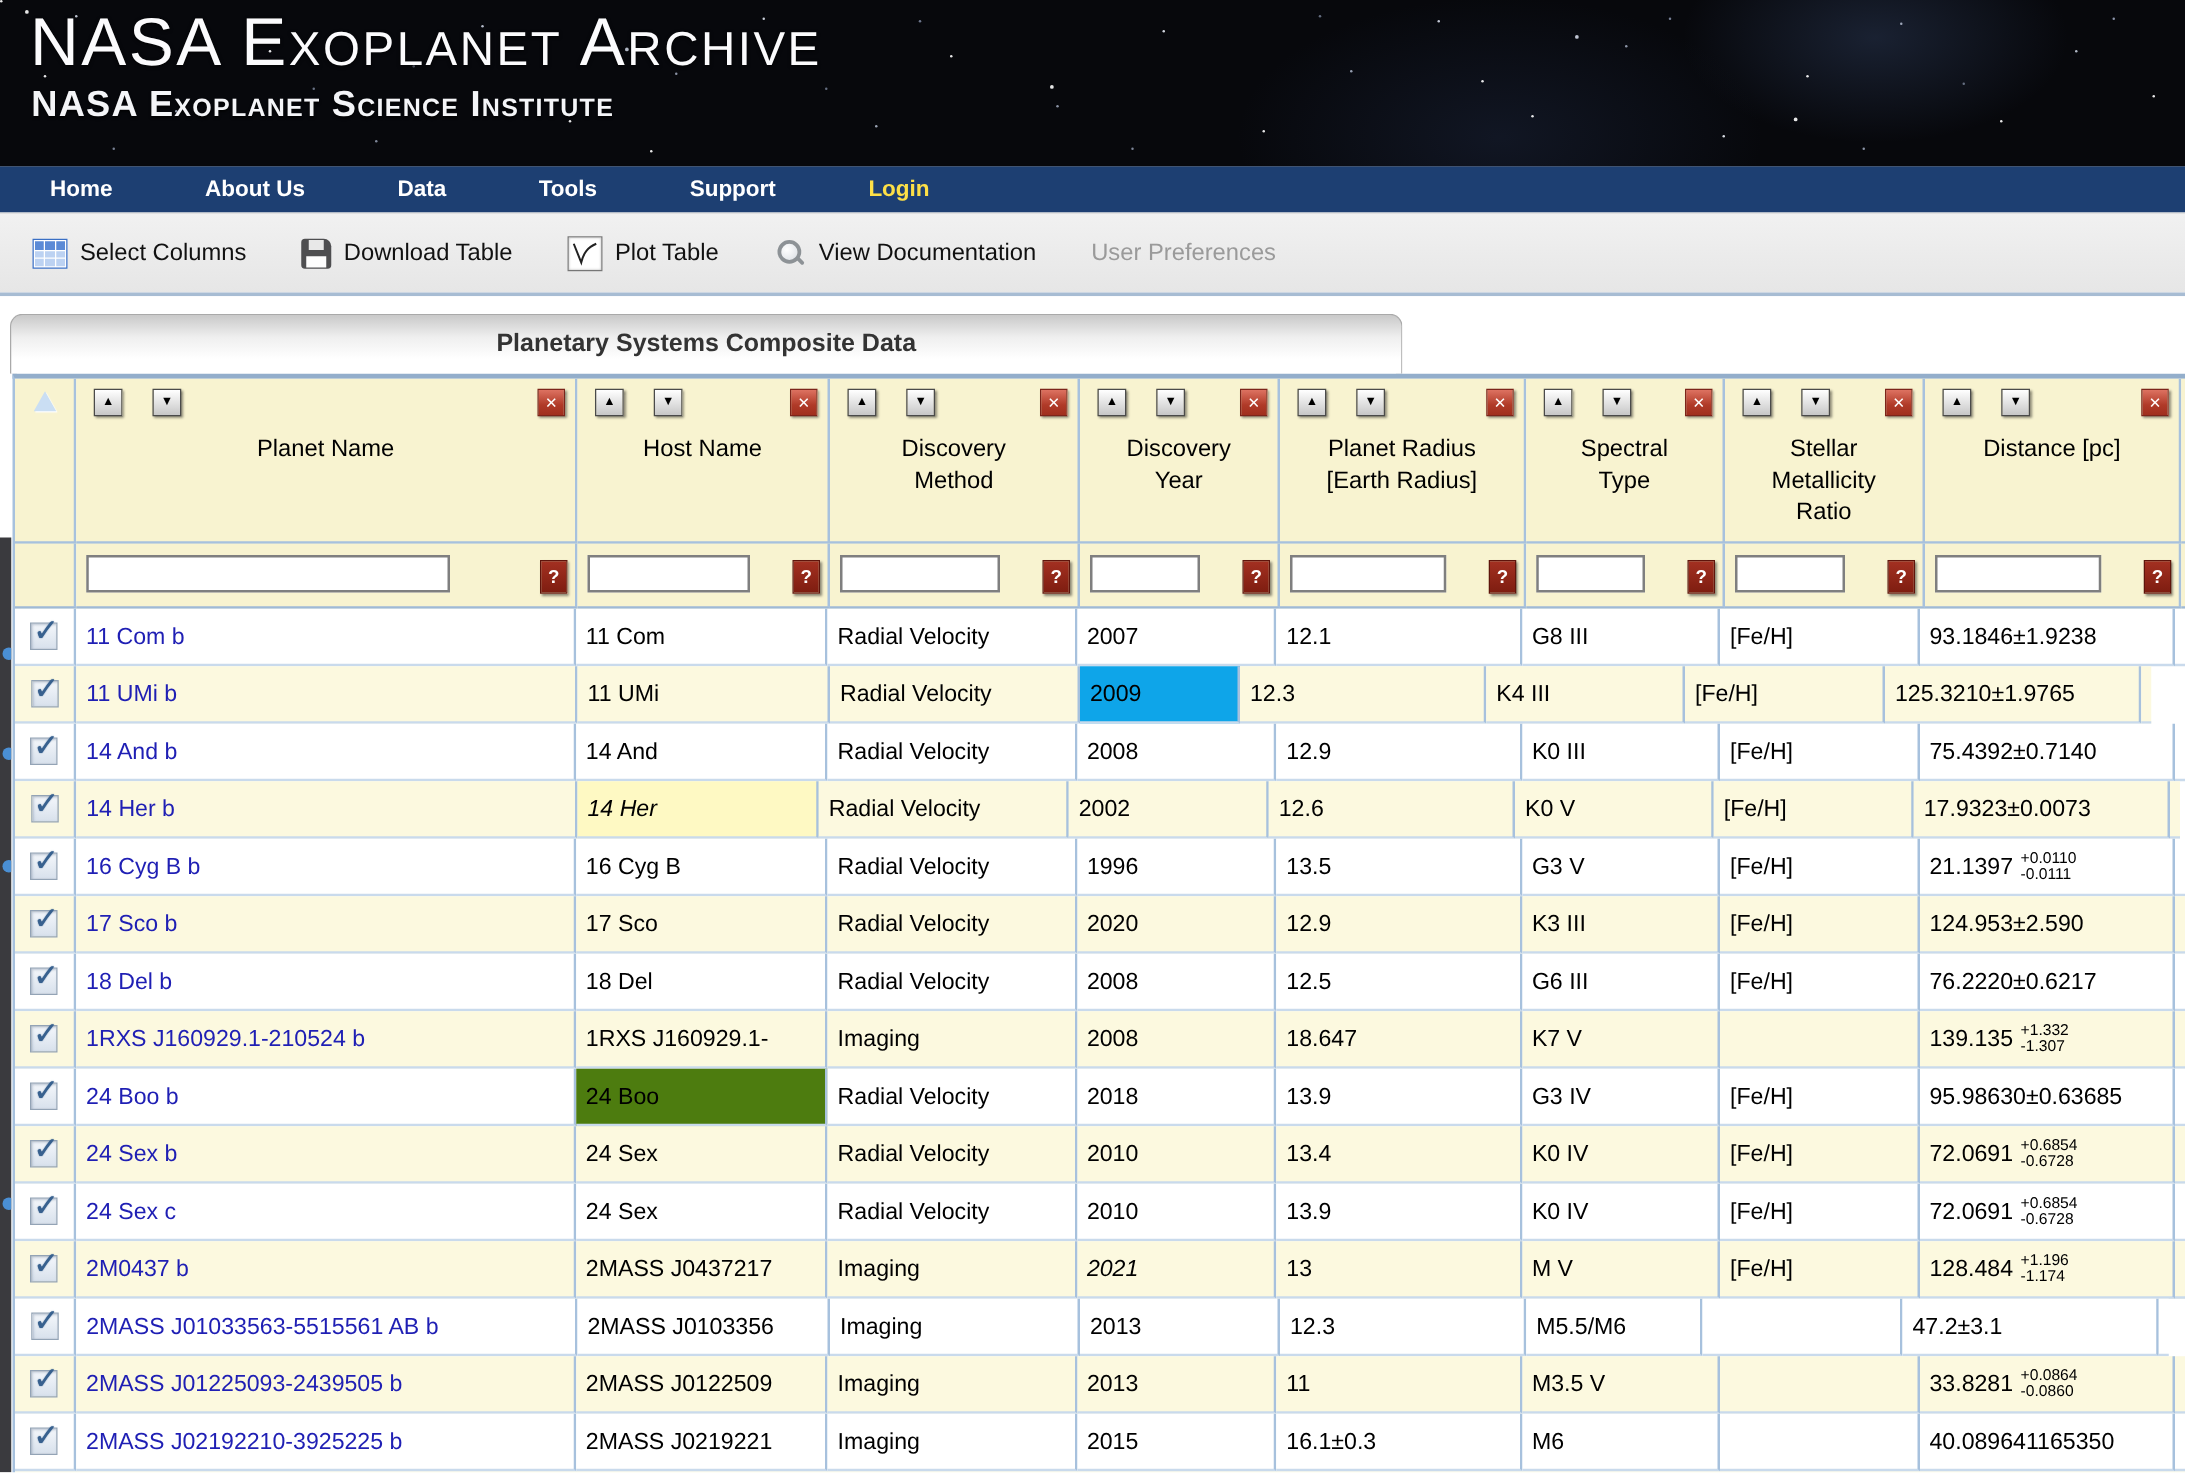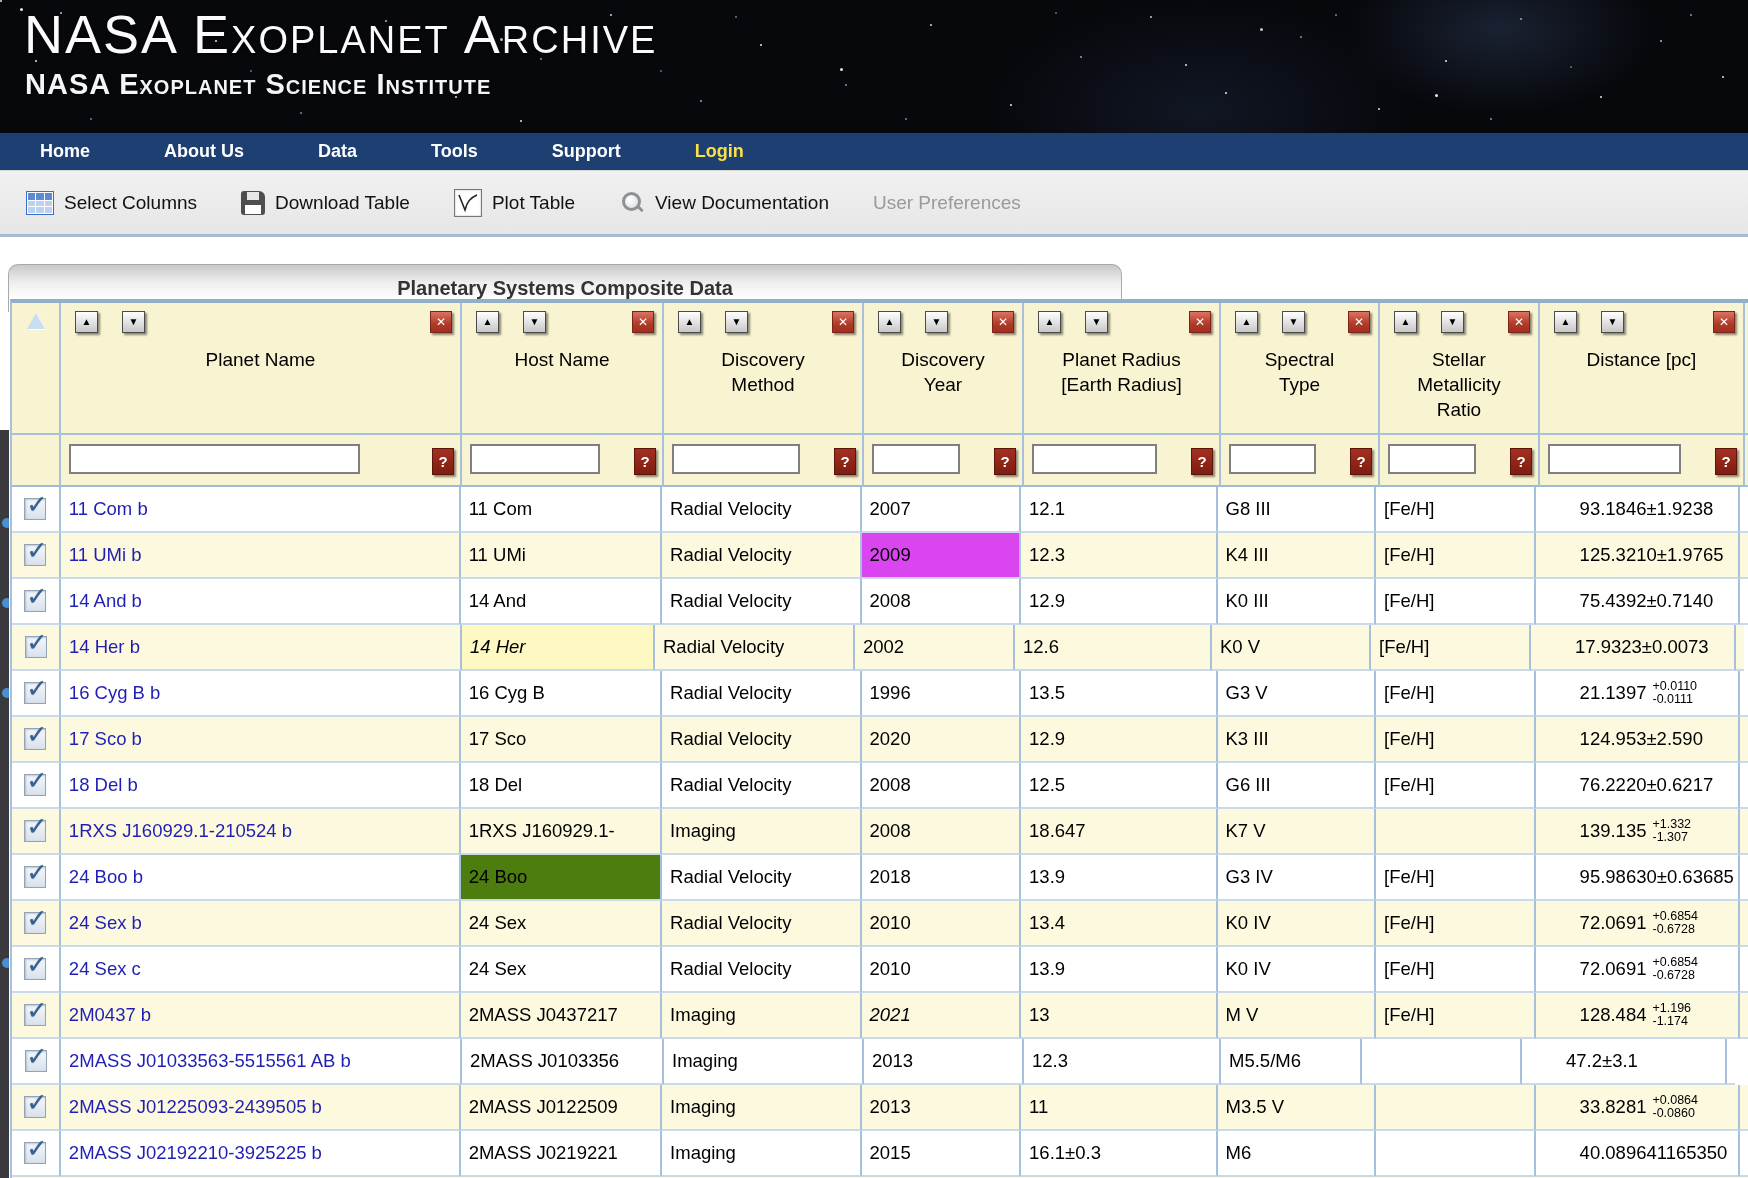--- a/index.html
+++ b/index.html
@@ -53,21 +53,21 @@
   .icon-plot{width:26px;height:26px;background:#fff;border:1px solid #777;box-shadow:inset 0 0 2px #aaa;display:block;}
   
   .icon-mag{position:relative;width:26px;height:26px;display:inline-block;}
   .icon-mag:before{content:"";position:absolute;left:3px;top:2px;width:13px;height:13px;border-radius:50%;
     border:3px solid #8d9296;background:radial-gradient(circle at 35% 35%,#fff,#d9dde2);}
   .icon-mag:after{content:"";position:absolute;left:17px;top:17px;width:8px;height:3px;background:#8d9296;
     transform:rotate(45deg);border-radius:2px;}
 
   
   .tab-band{position:relative;height:48px;background:#fff;}
-  .tab{position:absolute;left:8px;top:13px;width:1112px;height:47px;border:1px solid #a9a9a9;border-bottom:none;
+  .tab{position:absolute;left:8px;top:0;width:1112px;height:47px;border:1px solid #a9a9a9;border-bottom:none;
     border-radius:10px 10px 0 0;background:linear-gradient(#c9c9c9,#efefef 38%,#fff 75%);
     display:flex;align-items:center;justify-content:center;cursor:pointer;}
   .tab-title{font-size:20px;font-weight:700;color:#333;}
 
   
   .table-wrap{position:relative;margin-left:10px;width:1738px;border-top:4px solid #93aecb;border-left:2px solid #a7c1dd;box-sizing:border-box;}
   .trow{display:flex;}
   .cell{box-sizing:border-box;border-right:2px solid #a7c1dd;position:relative;overflow:hidden;}
   .hdr .cell{background:#f8f3d0;border-bottom:2px solid #a7c1dd;height:132px;}
   .hdr-label{margin-top:14px;text-align:center;font-size:19px;line-height:25px;color:#000;white-space:pre-line;}
@@ -87,21 +87,21 @@
     background:linear-gradient(#a33021,#7e1d10);box-shadow:1.5px 1.5px 2px rgba(0,0,0,.45);
     color:#fff;font-weight:700;font-size:15px;display:flex;align-items:center;justify-content:center;}
   .drow .cell{height:46px;border-right:2px solid #a7c1dd;border-bottom:2px solid #c9daec;
     display:flex;align-items:center;font-size:18.5px;white-space:nowrap;}
   .drow .cell{padding-left:8px;}
   .drow .cell.cb-cell{padding-left:0;justify-content:center;}
   .planet-link{color:#1f1fb4;cursor:pointer;text-decoration:none;}
   .cbx{position:relative;width:20px;height:20px;border:1px solid #93a3b5;cursor:pointer;
     background:linear-gradient(#f4f7fb,#d8e1ec);box-shadow:inset 1px 1px 2px rgba(90,110,140,.35);}
   .cbx .mark{position:absolute;left:1px;top:-9px;font-size:25px;font-weight:700;color:#38618f;text-shadow:0 0 1px #38618f;}
-  .dist{display:flex;align-items:center;margin-left:36px;}
+  .dist{display:flex;align-items:center;}
   .err-stack{display:flex;flex-direction:column;justify-content:center;margin-left:6px;
     font-size:12.5px;line-height:13px;}
   .partial-row{height:2px;background:#fcf9df;}
 
   
   .left-art{position:absolute;left:0;top:430px;width:9px;height:748px;background:#3a3a3e;overflow:hidden;}
   .left-art b{position:absolute;left:2px;width:10px;height:10px;border-radius:50%;background:#4a8fd4;}
 </style>
 </head>
 <body>
@@ -304,21 +304,21 @@
           <div class="cell cb-cell" style="background: rgb(252, 249, 223); width: 49px;">
             <div class="cbx">
               <span class="mark">✓</span>
             </div>
           </div>
           <div class="cell" style="background: rgb(252, 249, 223); width: 401px;">
             <a class="planet-link" href="#">11 UMi b</a>
           </div>
           <div class="cell" style="background: rgb(252, 249, 223); width: 202px;">11 UMi</div>
           <div class="cell" style="background: rgb(252, 249, 223); width: 200px;">Radial Velocity</div>
-          <div class="cell" style="background: #d946ef; width: 160px;">2009</div>
+          <div class="cell" style="background: #0ea5e9; width: 128px;">2009</div>
           <div class="cell" style="background: rgb(252, 249, 223); width: 197px;">12.3</div>
           <div class="cell" style="background: rgb(252, 249, 223); width: 159px;">K4 III</div>
           <div class="cell" style="background: rgb(252, 249, 223); width: 160px;">[Fe/H]</div>
           <div class="cell" style="background: rgb(252, 249, 223); width: 205px;">
             <div class="dist">125.3210±1.9765</div>
           </div>
           <div class="cell" style="background: rgb(252, 249, 223); width: 3px; border-right: none;"></div>
         </div>
         <div class="trow drow">
           <div class="cell cb-cell" style="background: rgb(255, 255, 255); width: 49px;">

